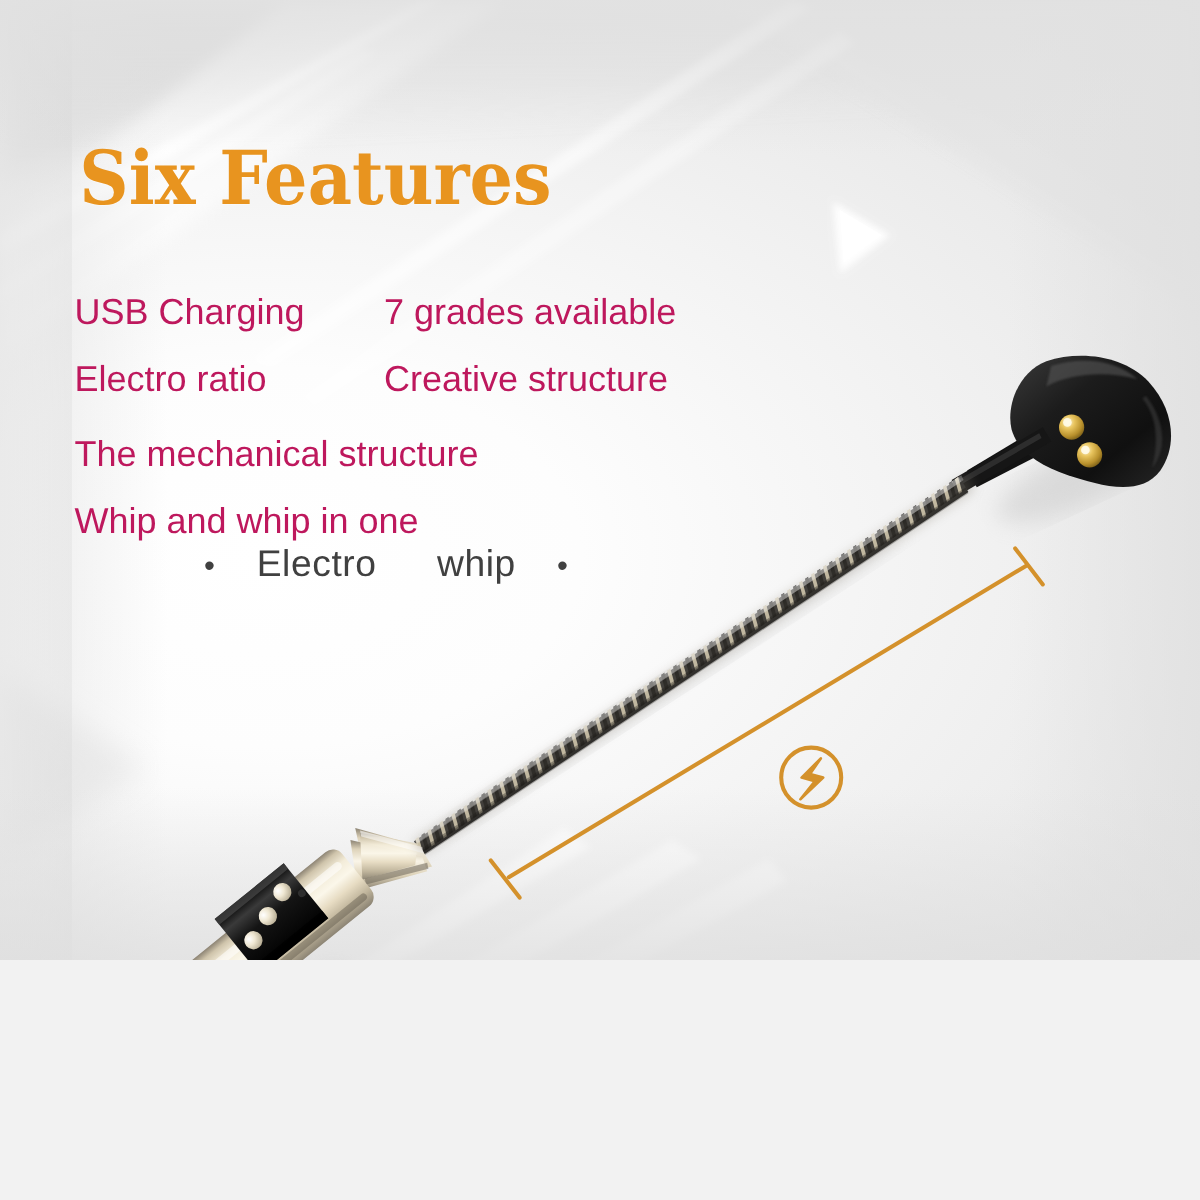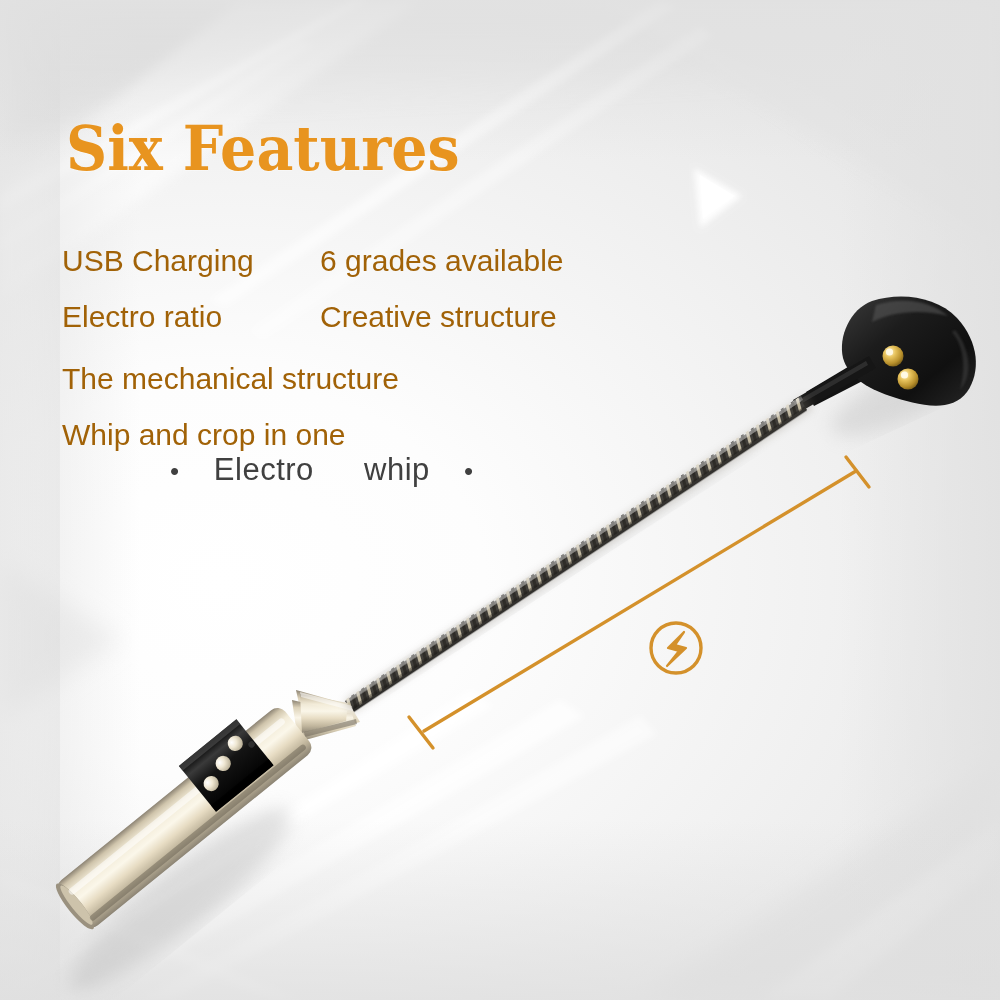--- a/index.html
+++ b/index.html
@@ -1,21 +1,21 @@
 <!DOCTYPE html>
 <html><head>
 <meta charset="utf-8">
 <style>
   html,body{margin:0;padding:0;}
   body{
     width:1000px;height:1000px;overflow:hidden;
     font-family:"Liberation Sans","DejaVu Sans",sans-serif;
     background:#f2f2f2;
   }
-  #stage{position:relative;width:1000px;height:1000px;overflow:hidden;}
+  #stage{position:relative;width:1000px;height:800px;overflow:hidden;}
 
   
   .bg-base{
     position:absolute;inset:0;
     background:
       radial-gradient(120% 90% at 22% 58%, #ffffff 0%, #fdfdfd 22%, #f3f3f3 46%, #e9e9e9 70%, #e2e2e2 100%);
   }
   .bg-facet{position:absolute;inset:0;}
   .bg-facet svg{display:block;width:1000px;height:1000px;}
   .bg-vig{
@@ -40,21 +40,21 @@
     transform-origin:left center;
     white-space:nowrap;
     text-shadow:0 1px 0 rgba(255,255,255,.35);
   }
 
   
   .features{position:absolute;left:62px;top:233px;width:600px;}
   .frow{display:flex;align-items:baseline;white-space:nowrap;}
   .fcell{
     font-size:30px;
-    color:#a16207;
+    color:#be185d;
     line-height:56px;
     font-weight:400;
   }
   .fcell.col1{width:258px;flex:0 0 258px;}
   .fcell.wide{width:auto;}
   .frow.r3 .fcell, .frow.r4 .fcell{width:auto;}
   .frow.r3{margin-top:6px;}
 
   .tagline{
     position:absolute;left:170px;top:452px;
@@ -144,34 +144,34 @@
   </div>
 
   <div class="bg-vig"></div>
 
   <div class="title">Six Features</div>
 
   <div class="features">
 
     <div class="frow r1">
       <div class="fcell col1">USB Charging</div>
-      <div class="fcell wide">6 grades available</div>
+      <div class="fcell wide">7 grades available</div>
     </div>
 
     <div class="frow r2">
       <div class="fcell col1">Electro ratio</div>
       <div class="fcell wide">Creative structure</div>
     </div>
 
     <div class="frow r3">
       <div class="fcell">The mechanical structure</div>
     </div>
 
     <div class="frow r4">
-      <div class="fcell">Whip and crop in one</div>
+      <div class="fcell">Whip and whip in one</div>
     </div>
   </div>
 
   <div class="tagline">
     <span class="dot">•</span>
     <span class="gap"></span>
     <span>Electro</span>
     <span class="gap"></span><span class="gap"></span>
     <span>whip</span>
     <span class="gap"></span>

